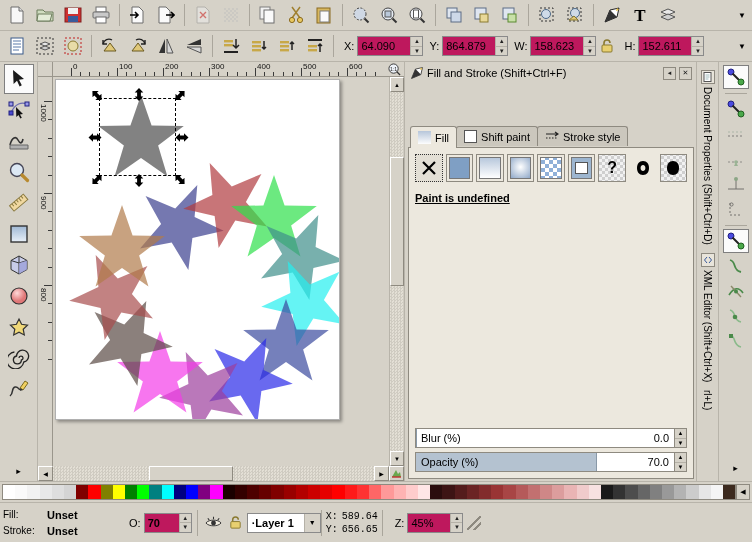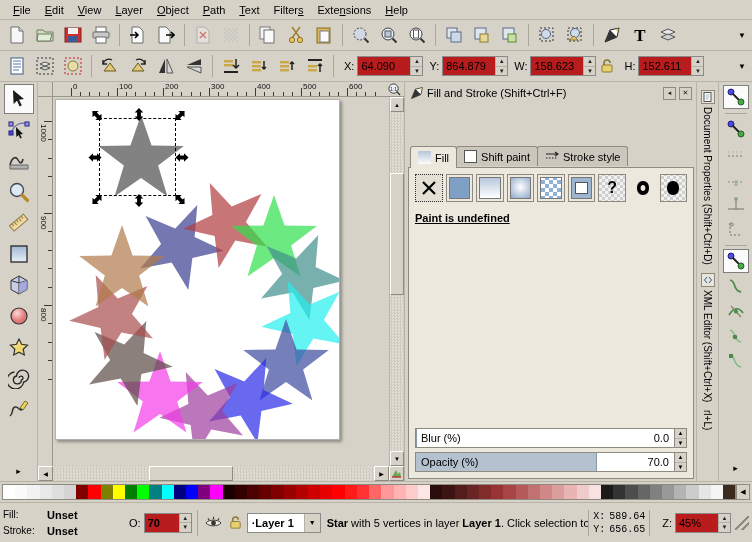--- a/index.html
+++ b/index.html
@@ -75,21 +75,21 @@
     height: 20px;
     border: 1px solid #8a8a8a;
     background: #fff;
   }
   .spin input {
     border: none; outline: none;
     width: 52px;
     padding: 0 3px;
     font-family: "Liberation Sans", sans-serif;
     font-size: 11px;
-    background: #b91c1c;
+    background: #be185d;
     color: #000;
   }
   .spin .arrows {
     width: 12px;
     display: flex; flex-direction: column;
     border-left: 1px solid #b5b1a7;
     background: #d6d2c8;
   }
   .spin .arrows span {
     flex: 1;
@@ -555,32 +555,20 @@
       linear-gradient(135deg, transparent 70%, #8e8a80 70%, #8e8a80 80%, transparent 80%);
     flex: none;
   }
   svg { display: block; }
 </style>
 </head>
 <body>
 
 <div id="app">
 
-  <div class="menubar" id="menubar">
-      <div class="menu-item"><u>F</u>ile</div>
-      <div class="menu-item"><u>E</u>dit</div>
-      <div class="menu-item"><u>V</u>iew</div>
-      <div class="menu-item"><u>L</u>ayer</div>
-      <div class="menu-item"><u>O</u>bject</div>
-      <div class="menu-item"><u>P</u>ath</div>
-      <div class="menu-item"><u>T</u>ext</div>
-      <div class="menu-item">Filter<u>s</u></div>
-      <div class="menu-item">Exte<u>n</u>sions</div>
-      <div class="menu-item"><u>H</u>elp</div>
-    </div>
 
   <div class="toolbar">
     <div class="tbtn">
       <svg width="18" height="18" viewBox="0 0 18 18">
           <path d="M3 1h8l4 4v12H3z" fill="#f7f7f7" stroke="#6d6d6d"></path>
           <path d="M11 1v4h4" fill="#dcdcdc" stroke="#6d6d6d"></path>
         </svg>
     </div>
     <div class="tbtn">
       <svg width="18" height="18" viewBox="0 0 18 18">
@@ -1432,23 +1420,20 @@
           <path d="M5 7V5a3 3 0 0 1 6 0" stroke="#8a7a30" fill="none" stroke-width="1.6"></path>
           <rect x="3" y="7" width="10" height="7" rx="1" fill="#e8d070" stroke="#8a7a30"></rect>
         </svg>
     </div>
 
     <div class="layer-select">
       <span class="lname">·Layer 1</span>
       <span class="lbtn">▼</span>
     </div>
 
-    <div class="status-msg">
-      <b>Star</b><span> with 5 vertices in layer </span><b>Layer 1</b><span>. Click selection to</span>
-    </div>
 
     <div class="xy-block">
       <div>
           <span class="k">X:</span>
           <span>589.64</span>
         </div>
       <div>
           <span class="k">Y:</span>
           <span>656.65</span>
         </div>

